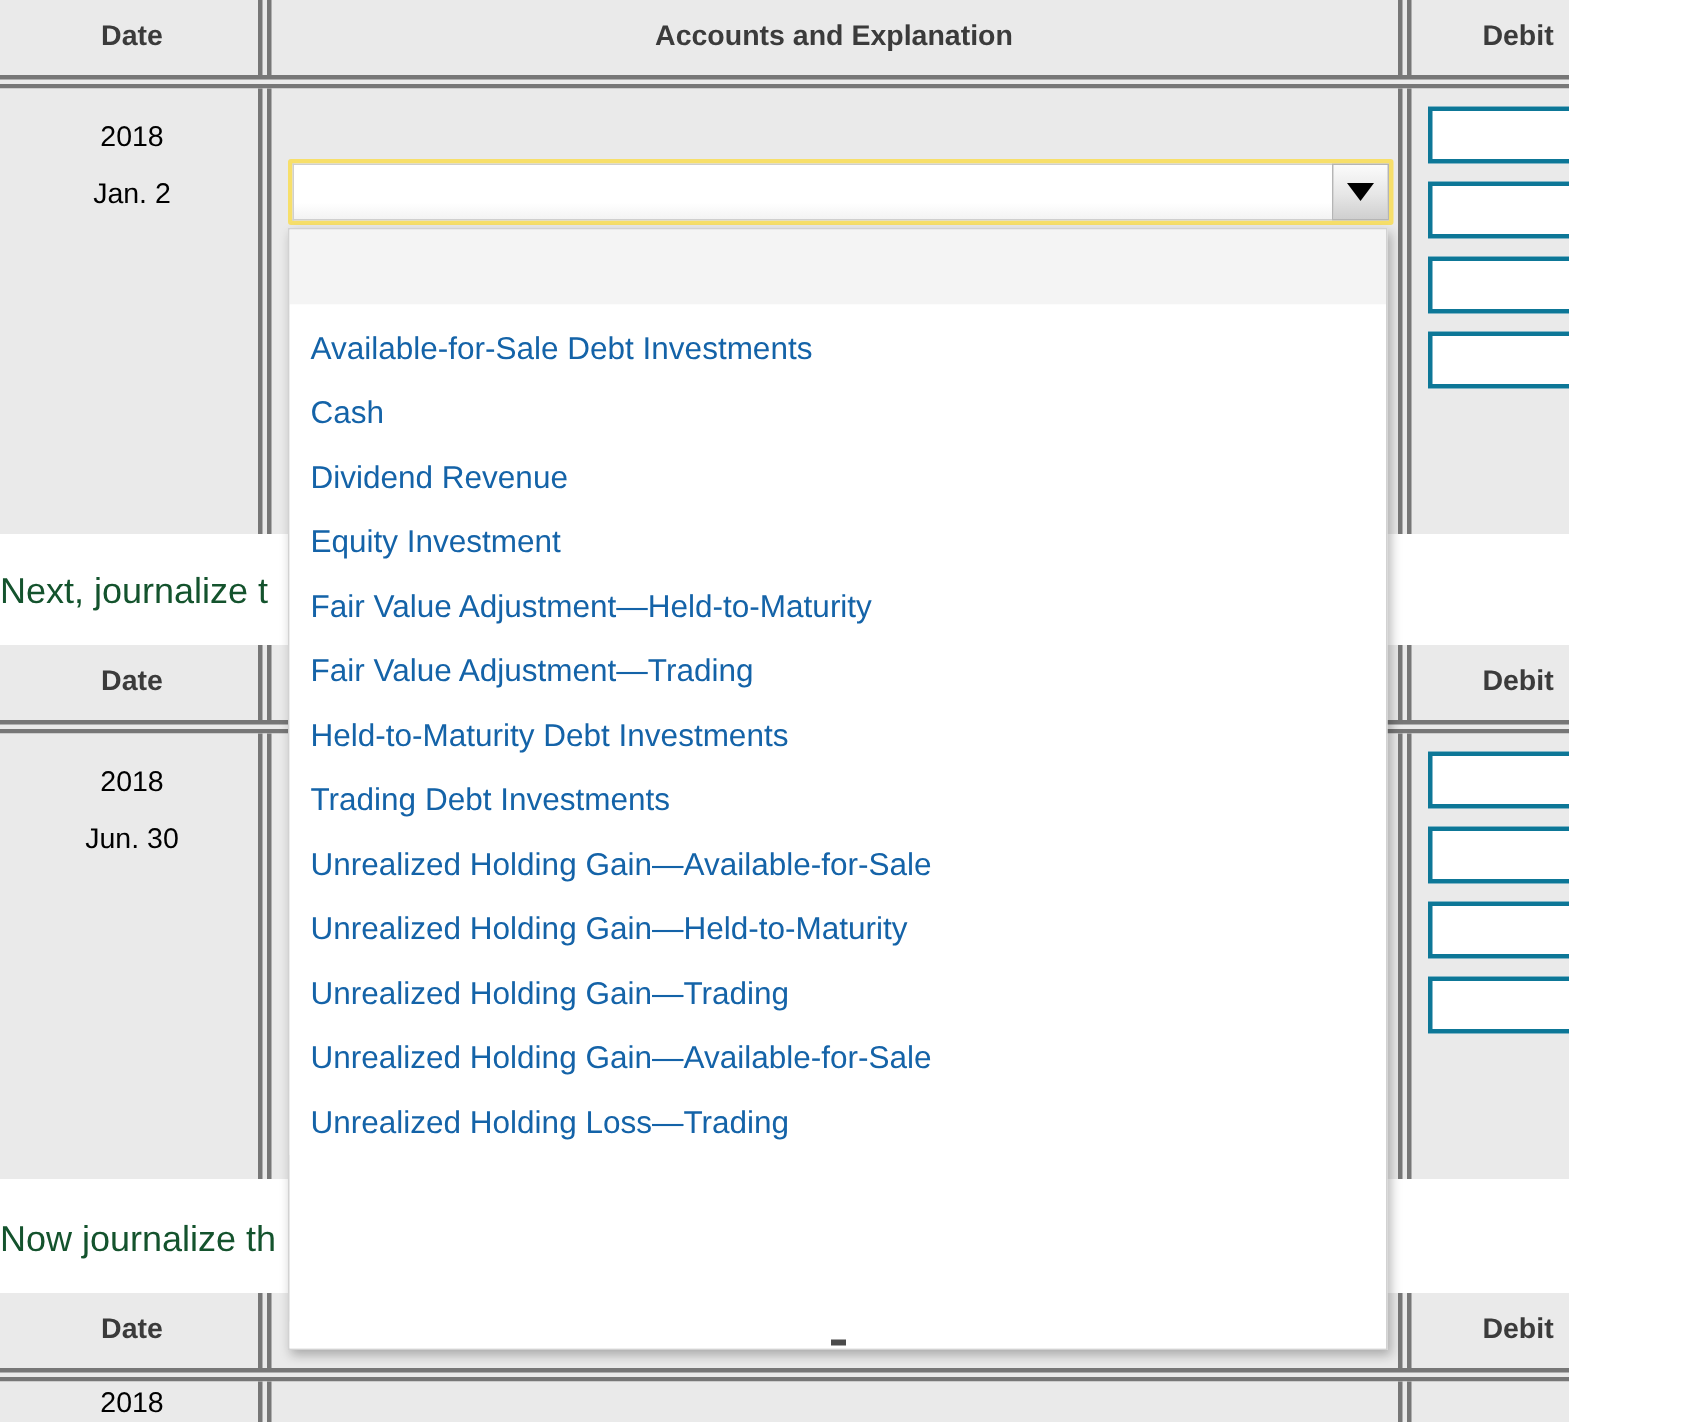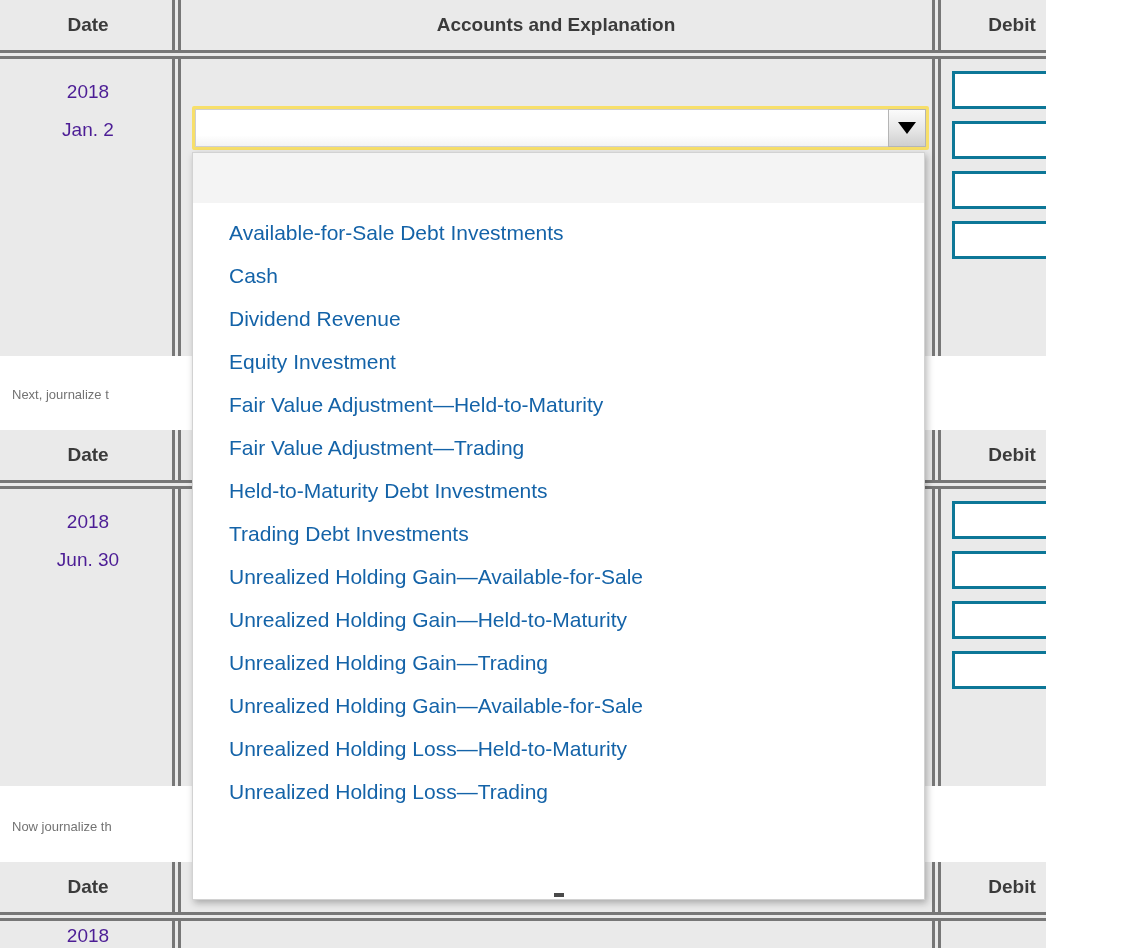--- a/index.html
+++ b/index.html
@@ -79,41 +79,41 @@
     left: 0; right: 0;
     height: 3px;
     background: #777777;
   }
   .hdr-rule::before { top: 0; }
   .hdr-rule::after  { top: 6px; }
 
   .datecell {
     text-align: center;
     font-size: 19px;
-    color: #4c1d95;
+    color: #000000;
   }
   .date-year { padding-top: 22px; }
   .date-day  { padding-top: 16px; }
 
   
   .amt {
     box-sizing: border-box;
     height: 38px;
     border: 3px solid #0d7797;
     background: #ffffff;
     margin: 0 auto;
   }
   .amt-wrap { padding-top: 12px; }
   .amt-wrap + .amt-wrap { padding-top: 12px; }
 
   .instr {
     position: absolute;
-    left: 12px;
-    font-size: 13px;
-    color: #737373;
+    left: 0;
+    font-size: 24px;
+    color: #14532d;
     background: #ffffff;
     white-space: nowrap;
     height: 30px;
     line-height: 30px;
   }
 
   
   .selectbox {
     position: absolute;
     box-sizing: border-box;
@@ -168,21 +168,20 @@
   }
   .dd-item {
     height: 43px;
     line-height: 43px;
     font-size: 21px;
     color: #1463a8;
     padding-left: 14px;
     white-space: nowrap;
     background: #ffffff;
     cursor: default;
-    margin-left: 22px;
   }
   .dd-footer {
     position: absolute;
     left: 0; right: 0; bottom: 0;
     height: 18px;
     background: #ffffff;
     display: flex;
     align-items: center;
     justify-content: center;
   }
@@ -364,21 +363,20 @@
         <div class="dd-item">Dividend Revenue</div>
         <div class="dd-item">Equity Investment</div>
         <div class="dd-item">Fair Value Adjustment—Held-to-Maturity</div>
         <div class="dd-item">Fair Value Adjustment—Trading</div>
         <div class="dd-item">Held-to-Maturity Debt Investments</div>
         <div class="dd-item">Trading Debt Investments</div>
         <div class="dd-item">Unrealized Holding Gain—Available-for-Sale</div>
         <div class="dd-item">Unrealized Holding Gain—Held-to-Maturity</div>
         <div class="dd-item">Unrealized Holding Gain—Trading</div>
         <div class="dd-item">Unrealized Holding Gain—Available-for-Sale</div>
-        <div class="dd-item">Unrealized Holding Loss—Held-to-Maturity</div>
         <div class="dd-item">Unrealized Holding Loss—Trading</div>
       </div>
     <div class="dd-footer">
       <span class="dd-scroll-dash"></span>
     </div>
   </div>
 
 </div>
 
 </body></html>

